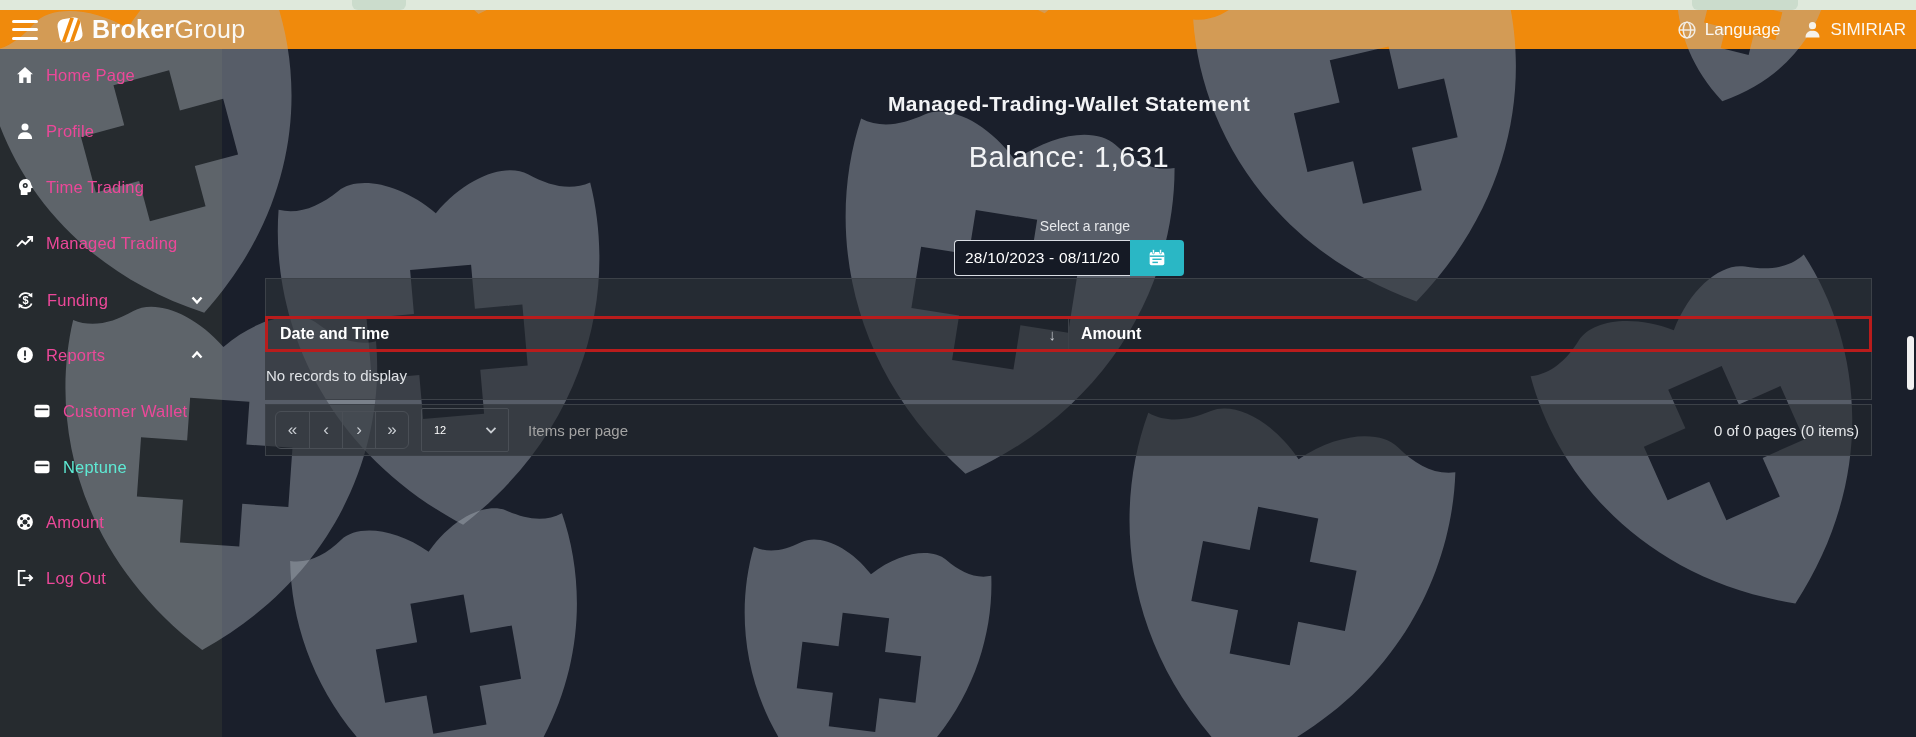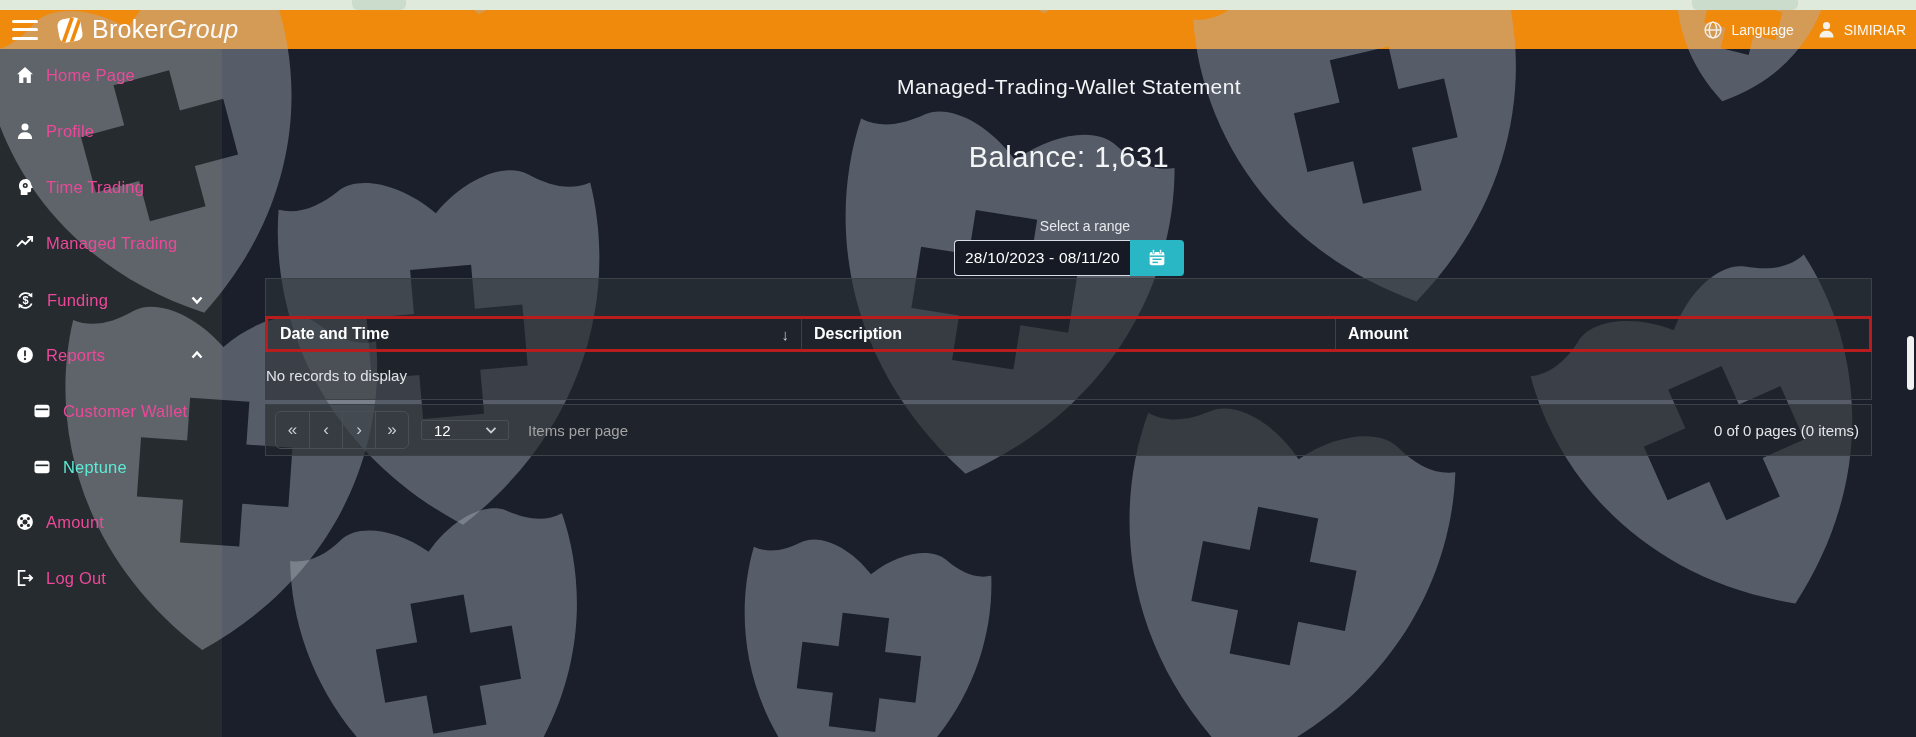--- a/index.html
+++ b/index.html
@@ -15,38 +15,38 @@
   .top-strip { position:absolute; left:0; top:0; width:100%; height:10px; background:#DFE9DC; z-index:3; }
   .strip-tab { position:absolute; top:0; height:10px; background:#CBDCCC; border-radius:0 0 6px 6px; }
 
   
   .topbar { position:absolute; left:0; top:10px; width:100%; height:39px; background:#F08A0C; }
   .topbar-inner { position:relative; z-index:2; height:39px; display:flex; align-items:center; padding:0 10px 0 12px; }
   .hamburger { width:28px; height:20px; display:flex; flex-direction:column; justify-content:space-between; cursor:pointer; margin-right:14px; }
   .hamburger span { display:block; width:26px; height:3px; background:#fff; border-radius:2px; }
   .brand { display:flex; align-items:center; gap:6px; }
   .brand-text { font-size:25px; color:#FDFDFD; letter-spacing:0.3px; }
-  .brand-text b { font-weight:400; }
-  .brand-text .lite { font-weight:300; opacity:0.95;font-style:italic; }
+  .brand-text b { font-weight:700; }
+  .brand-text .lite { font-weight:300; opacity:0.95; }
   .topbar-right { margin-left:auto; display:flex; align-items:center; gap:22px; }
-  .tb-group { display:flex; align-items:center; gap:7px; color:#FBF8F3; font-size:14px; cursor:pointer; }
+  .tb-group { display:flex; align-items:center; gap:7px; color:#FBF8F3; font-size:17px; cursor:pointer; }
 
   
   .sidebar { position:absolute; left:0; top:49px; width:222px; height:688px; background:#262B2F; }
   .nav-item { position:absolute; left:0; width:222px; height:36px; display:flex; align-items:center; gap:11px;
               padding-left:15px; color:#ec4899; font-size:16.5px; font-weight:500; letter-spacing:0.2px;
               cursor:pointer; z-index:2; }
   .nav-item.sub { padding-left:32px; }
   .nav-item .chev { position:absolute; right:18px; top:50%; transform:translateY(-50%); }
   .nav-item.active { color:#5eead4; }
 
   
   .content { position:absolute; left:222px; top:49px; width:1694px; height:688px; }
-  .page-title { position:absolute; top:26px; left:0; width:100%; text-align:center;
-                font-size:21px; color:#F3F4F6; font-weight:400; letter-spacing:0.4px; z-index:2; }
+  .page-title { position:absolute; top:43px; left:0; width:100%; text-align:center;
+                font-size:21px; color:#F3F4F6; font-weight:700; letter-spacing:0.4px; z-index:2; }
   .balance { position:absolute; top:92px; left:0; width:100%; text-align:center;
              font-size:29px; color:#F3F4F6; font-weight:500; letter-spacing:0.5px; z-index:2; }
   .range-label { position:absolute; top:169px; left:16px; width:100%; text-align:center;
                  font-size:14px; color:#E6E8EB; z-index:2; }
   .range-control { position:absolute; top:191px; left:50%; transform:translateX(-50%);
                    display:flex; height:36px; z-index:2; }
   .range-input { width:176px; height:36px; background:#151A25; border:1px solid #D9DDE3; border-right:none;
                  border-radius:4px 0 0 4px; color:#FFFFFF; font-size:15.5px; padding:0 10px;
                  font-family:"Liberation Sans", sans-serif; letter-spacing:0.2px; }
   .range-btn { width:54px; height:36px; background:#2AB7C5; border:none; border-radius:0 4px 4px 0;
@@ -62,22 +62,22 @@
   .sort-arrow { margin-left:auto; font-weight:400; color:#C7CBD1; font-size:15px; }
   .grid-empty { height:48px; background:rgba(36,40,45,0.55); border:1px solid #3C4148; border-top:none;
                 display:flex; align-items:center; padding:0 0; color:#E0E3E7; font-size:15px; }
   .grid-pager { margin-top:4px; height:52px; background:rgba(36,40,45,0.62); border:1px solid #3C4148;
                 position:relative; display:flex; align-items:center; }
   .pager-btns { display:flex; margin-left:9px; border:1px solid #4A4F56; border-radius:6px; overflow:hidden; }
   .pager-btn { width:33px; height:36px; background:transparent; border:none; color:#C9CDD2; font-size:17px;
                display:flex; align-items:center; justify-content:center; cursor:pointer;
                font-family:"Liberation Sans", sans-serif; }
   .pager-btn + .pager-btn { border-left:1px solid #4A4F56; }
-  .page-size { position:absolute; left:155px; width:88px; height:20px; border:1px solid #4A4F56; border-radius:2px;
-               display:flex; align-items:center; padding:0 10px 0 12px; color:#FFFFFF; font-size:15px; cursor:pointer; }
+  .page-size { position:absolute; left:155px; width:88px; height:44px; border:1px solid #4A4F56; border-radius:2px;
+               display:flex; align-items:center; padding:0 10px 0 12px; color:#FFFFFF; font-size:11px; cursor:pointer; }
   .page-size .sel-chev { margin-left:auto; }
   .items-label { position:absolute; left:262px; color:#a3a3a3; font-size:15px; }
   .pager-summary { position:absolute; right:12px; color:#E4E6E9; font-size:15px; }
 
   .scroll-thumb { position:absolute; right:2px; top:336px; width:7px; height:54px; background:#F1F1F1;
                   border-radius:4px; z-index:4; cursor:pointer; }
 
   svg { display:block; }
 </style>
 </head>
@@ -279,23 +279,20 @@
 
     <div class="grid">
       <div class="grid-toolbar"></div>
 
       <div class="grid-header">
         <div class="gh-cell">
           <span>Date and Time</span>
           <span class="sort-arrow">↓</span>
         </div>
         <div class="gh-cell">
-          <span>Description</span>
-        </div>
-        <div class="gh-cell">
           <span>Amount</span>
         </div>
       </div>
 
       <div class="grid-empty">
         <span>No records to display</span>
       </div>
 
       <div class="grid-pager">
         <div class="pager-btns">

